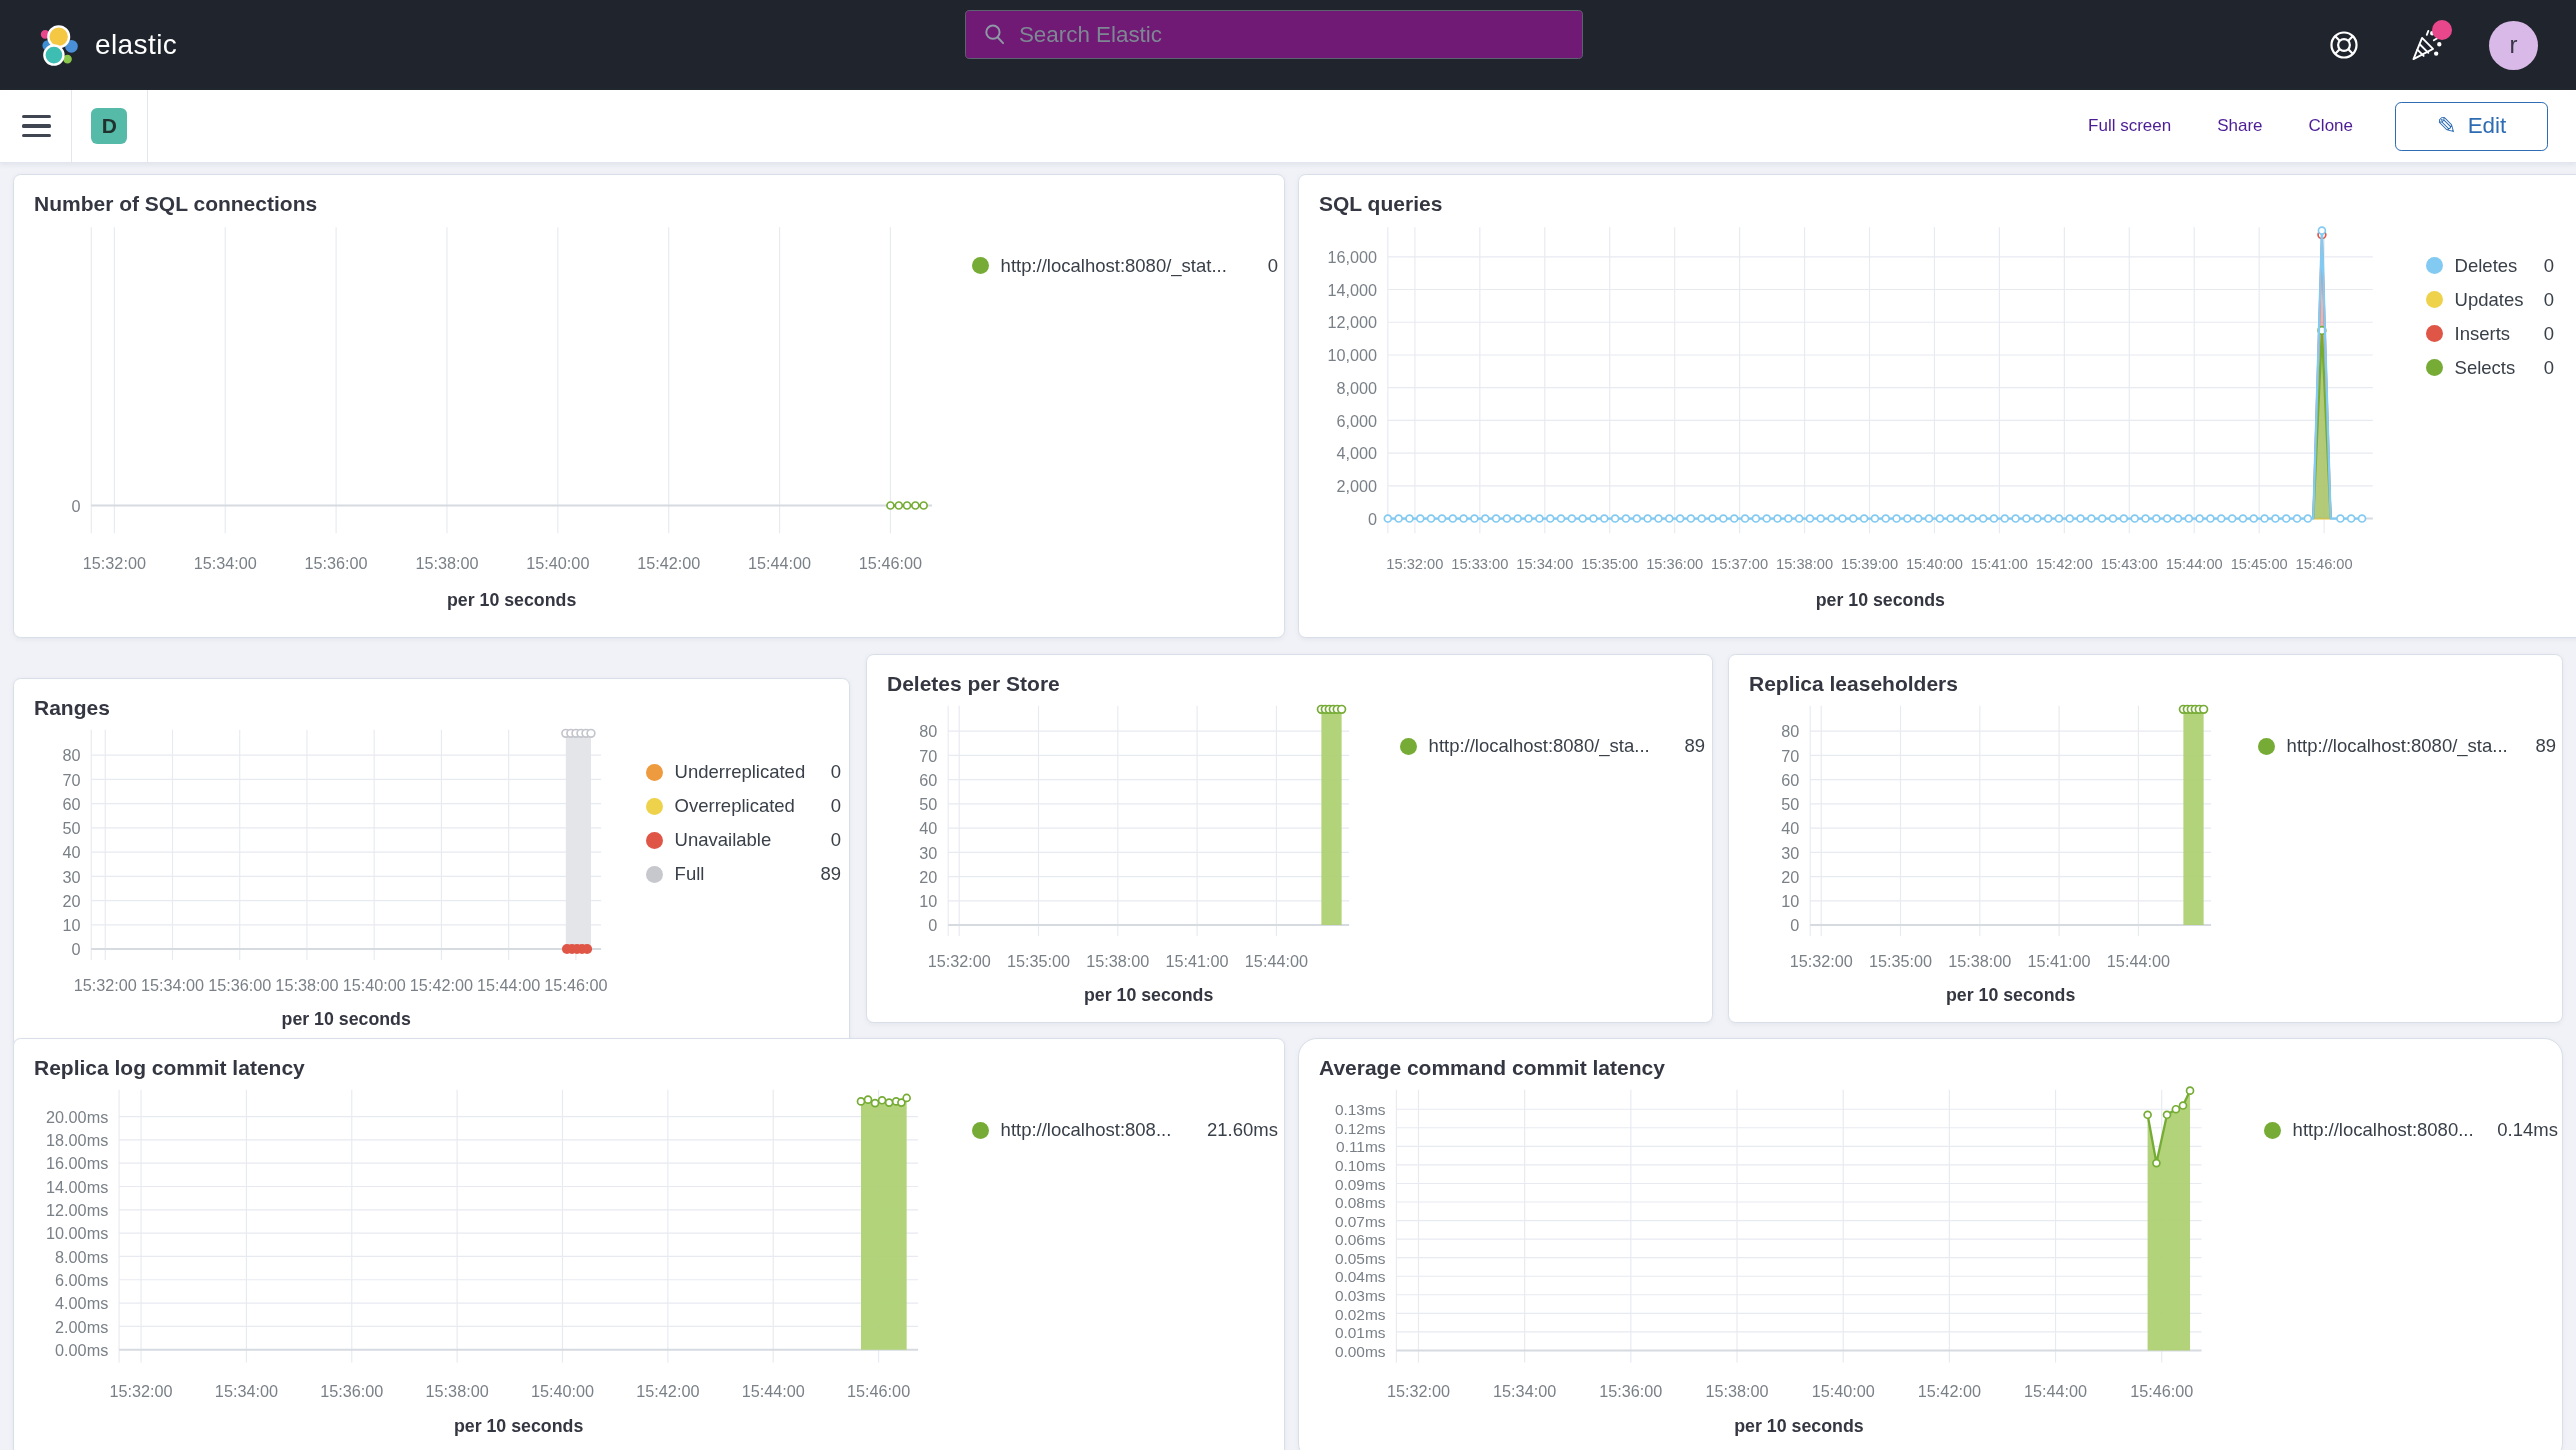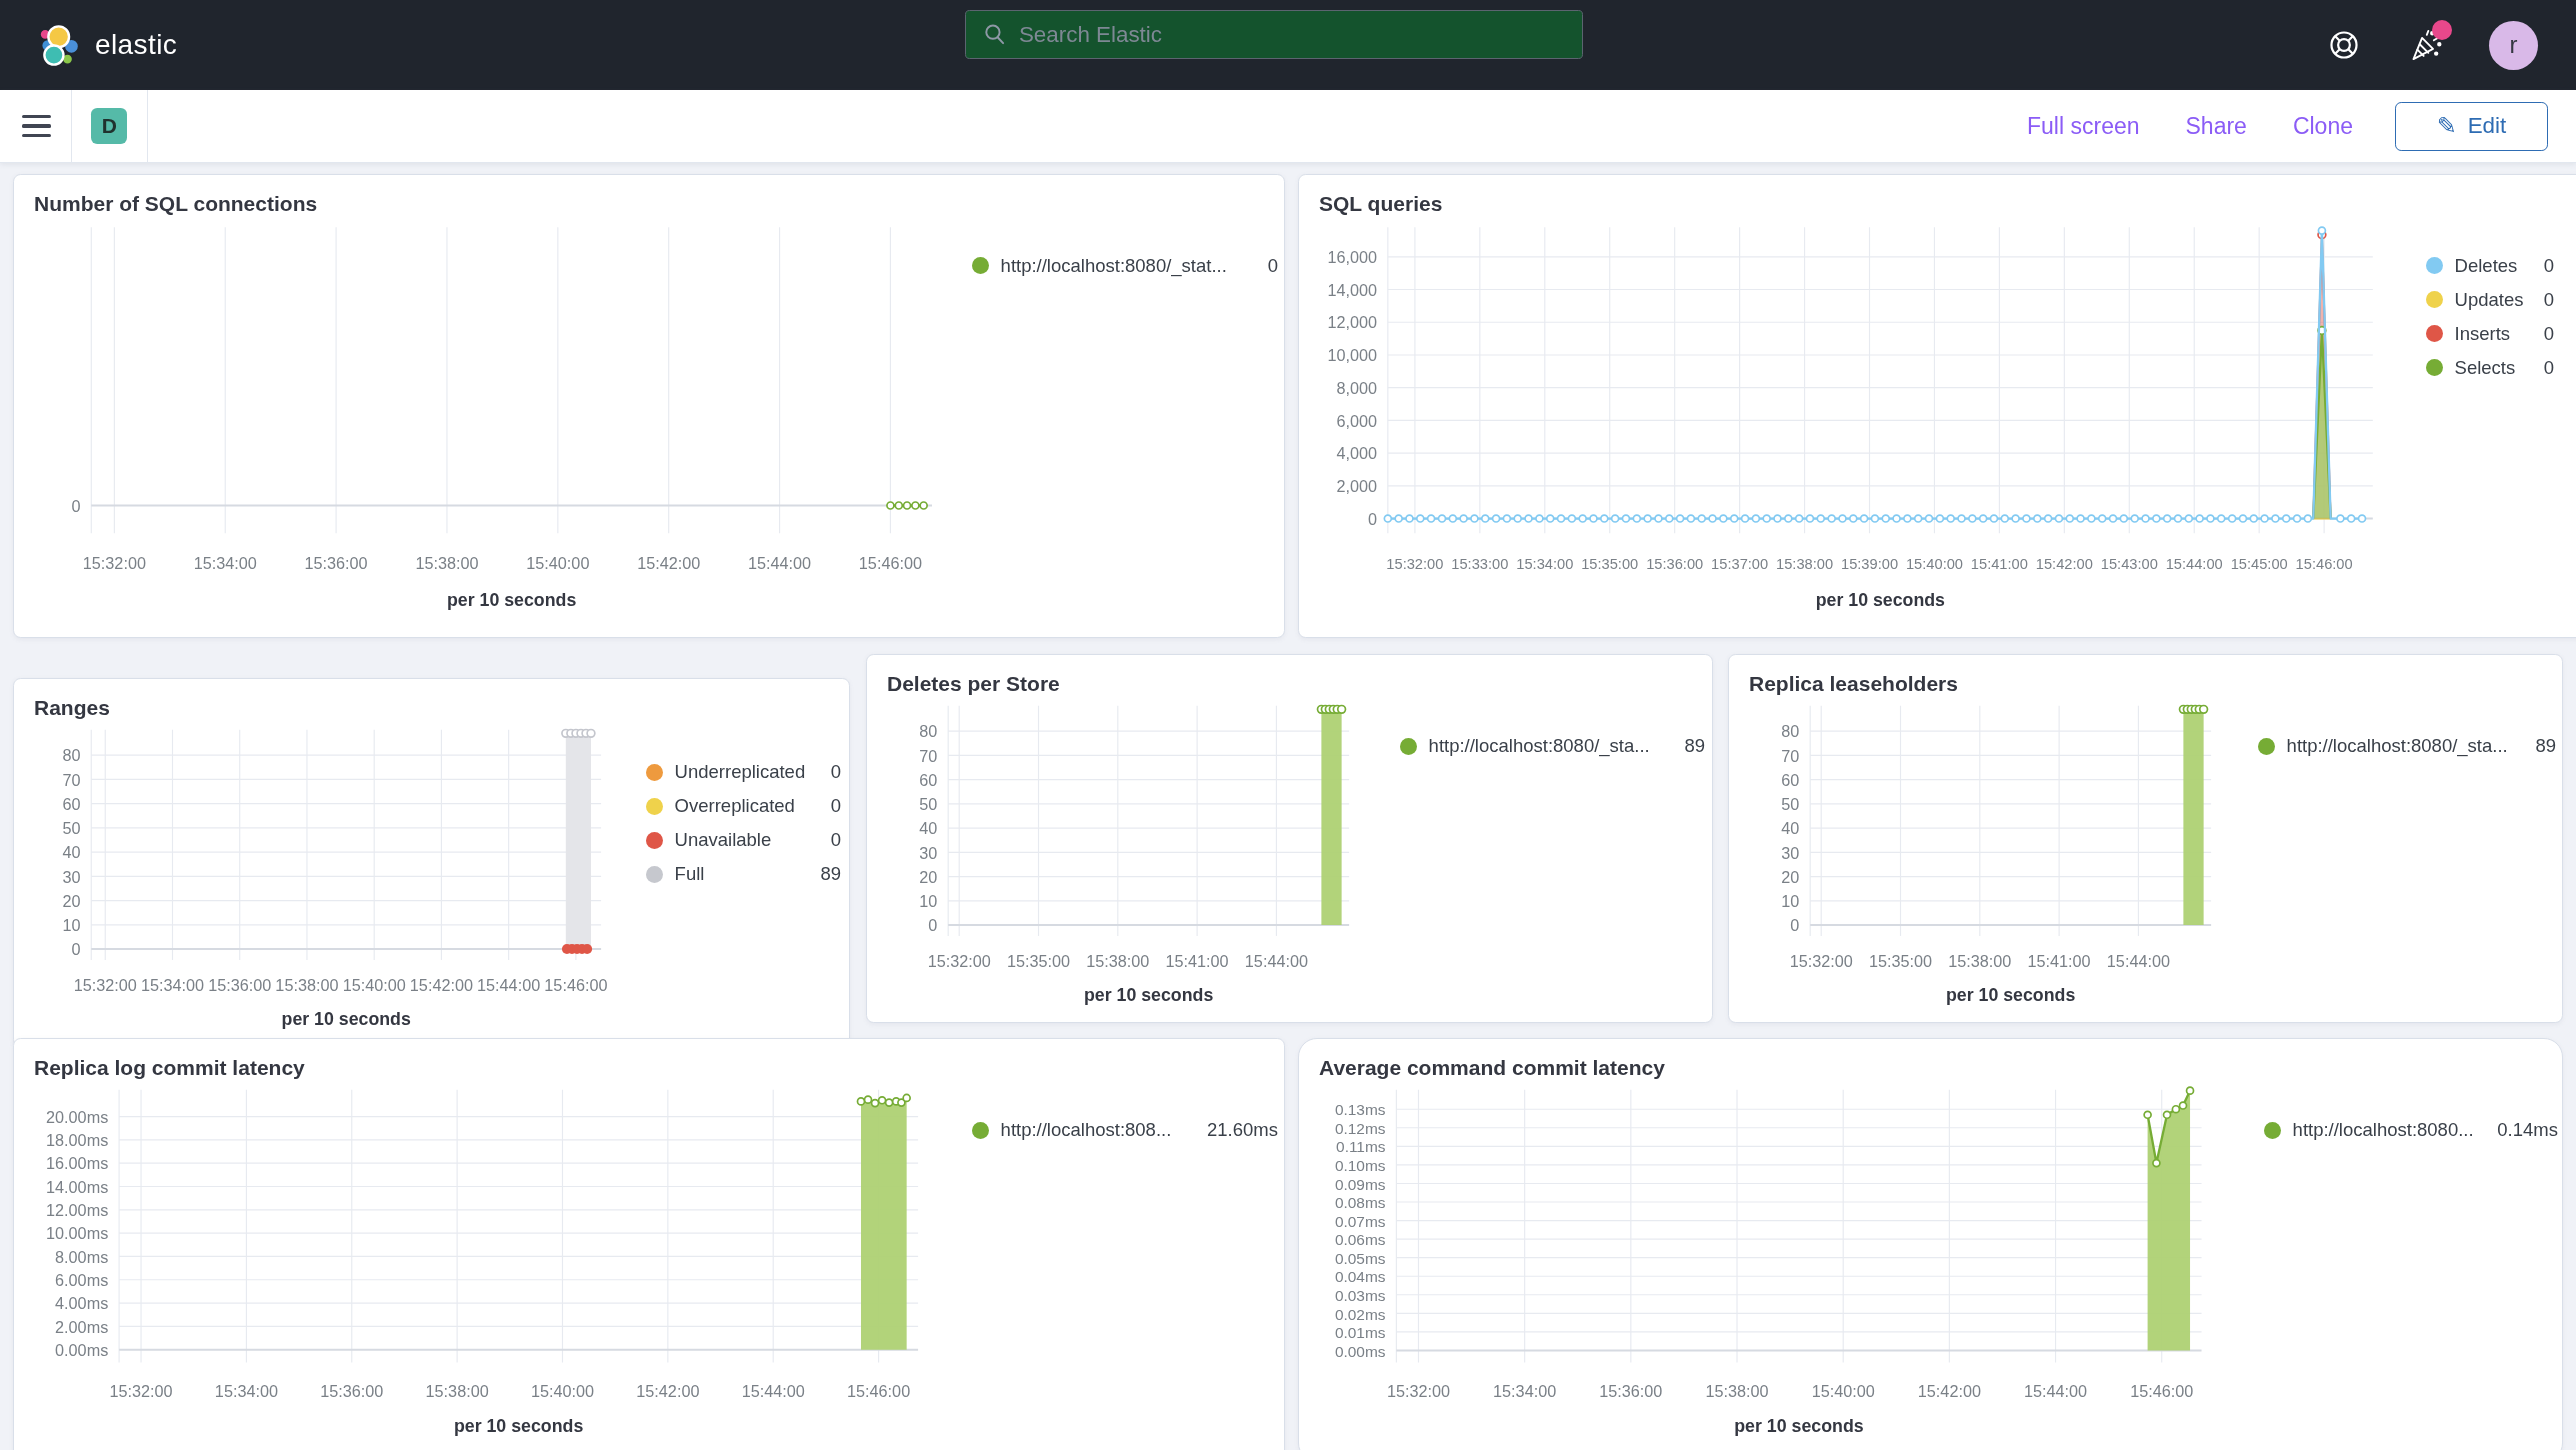--- a/index.html
+++ b/index.html
@@ -6,21 +6,21 @@
   html,body { width:2576px; height:1451px; overflow:hidden;
     font-family:"Liberation Sans", sans-serif; background:#F0F2F7; }
 
   
   .top-header { position:relative; height:90px; background:#20252D;
     display:flex; padding:0 38px; }
   .brand { display:flex; align-items:center; gap:14px; }
   .brand-text { color:#FFFFFF; font-size:28px; font-weight:400; letter-spacing:0.4px; }
   .search-box { position:absolute; left:965px; top:10px; width:618px; height:49px;
     border:0.8px solid #5C6470; border-radius:4.6px; display:flex; align-items:center;
-    padding:0 15.5px; gap:12.4px; background:#14532d; }
+    padding:0 15.5px; gap:12.4px; background:#701a75; }
   .search-box input { flex:1; background:transparent; border:none; outline:none;
     color:#C5CCD6; font-size:22.4px; font-family:"Liberation Sans",sans-serif; }
   .search-box input::placeholder { color:#7E8894; }
   .header-right { margin-left:auto; display:flex; align-items:center; gap:45px; }
   .icon-btn { position:relative; width:37px; height:37px; display:flex;
     align-items:center; justify-content:center; cursor:pointer; }
   .notif-dot { position:absolute; top:-6.2px; right:-7.7px; width:20px; height:20px;
     border-radius:50%; }
   .avatar { width:49px; height:49px; border-radius:50%; display:flex; align-items:center;
     justify-content:center; font-size:24px; color:#343741; }
@@ -34,21 +34,21 @@
   .tb-sep { width:0.8px; height:73px; background:#E2E7EF; margin:0 20px; }
   .app-badge { width:36px; height:36px; border-radius:6.2px; display:flex; align-items:center;
     justify-content:center; font-size:21px; font-weight:700; color:#20322E; }
   .breadcrumb { display:flex; align-items:center; margin-left:21.6px; white-space:nowrap; }
   .crumb-parent { font-size:22.4px; color:#69707D; cursor:pointer; }
   .crumb-slash { font-size:22.4px; color:#B0B8C4; margin:0 12.4px; }
   .crumb-current { font-size:23px; color:#343741; font-weight:600; }
   .crumb-chevron { margin-left:12.4px; display:flex; align-items:center; cursor:pointer; }
   .tb-spacer { flex:1; }
   .tb-actions { display:flex; align-items:center; gap:46px; margin-right:42px; }
-  .tb-actions span { font-size:23px; color:#8b5cf6; cursor:pointer; }
+  .tb-actions span { font-size:17px; color:#4c1d95; cursor:pointer; }
   .edit-btn { width:153px; height:49px; border:1.5px solid #2E6CB3; border-radius:6.2px;
     background:#FFF; color:#2E6CB3; font-size:22.4px; display:flex; align-items:center;
     justify-content:center; gap:10.8px; margin-right:28px; cursor:pointer; }
   .pencil { font-size:24px; }
 
   
   #panels { position:relative; width:2576px; height:1308px; }
   .panel { position:absolute; background:#FFF; border:0.8px solid #D9DFE9;
     border-radius:7.7px; box-shadow:0 1.5px 4.6px rgba(110,120,140,0.08); }
   .panel-title { position:absolute; left:20px; top:17px; font-size:21px;

